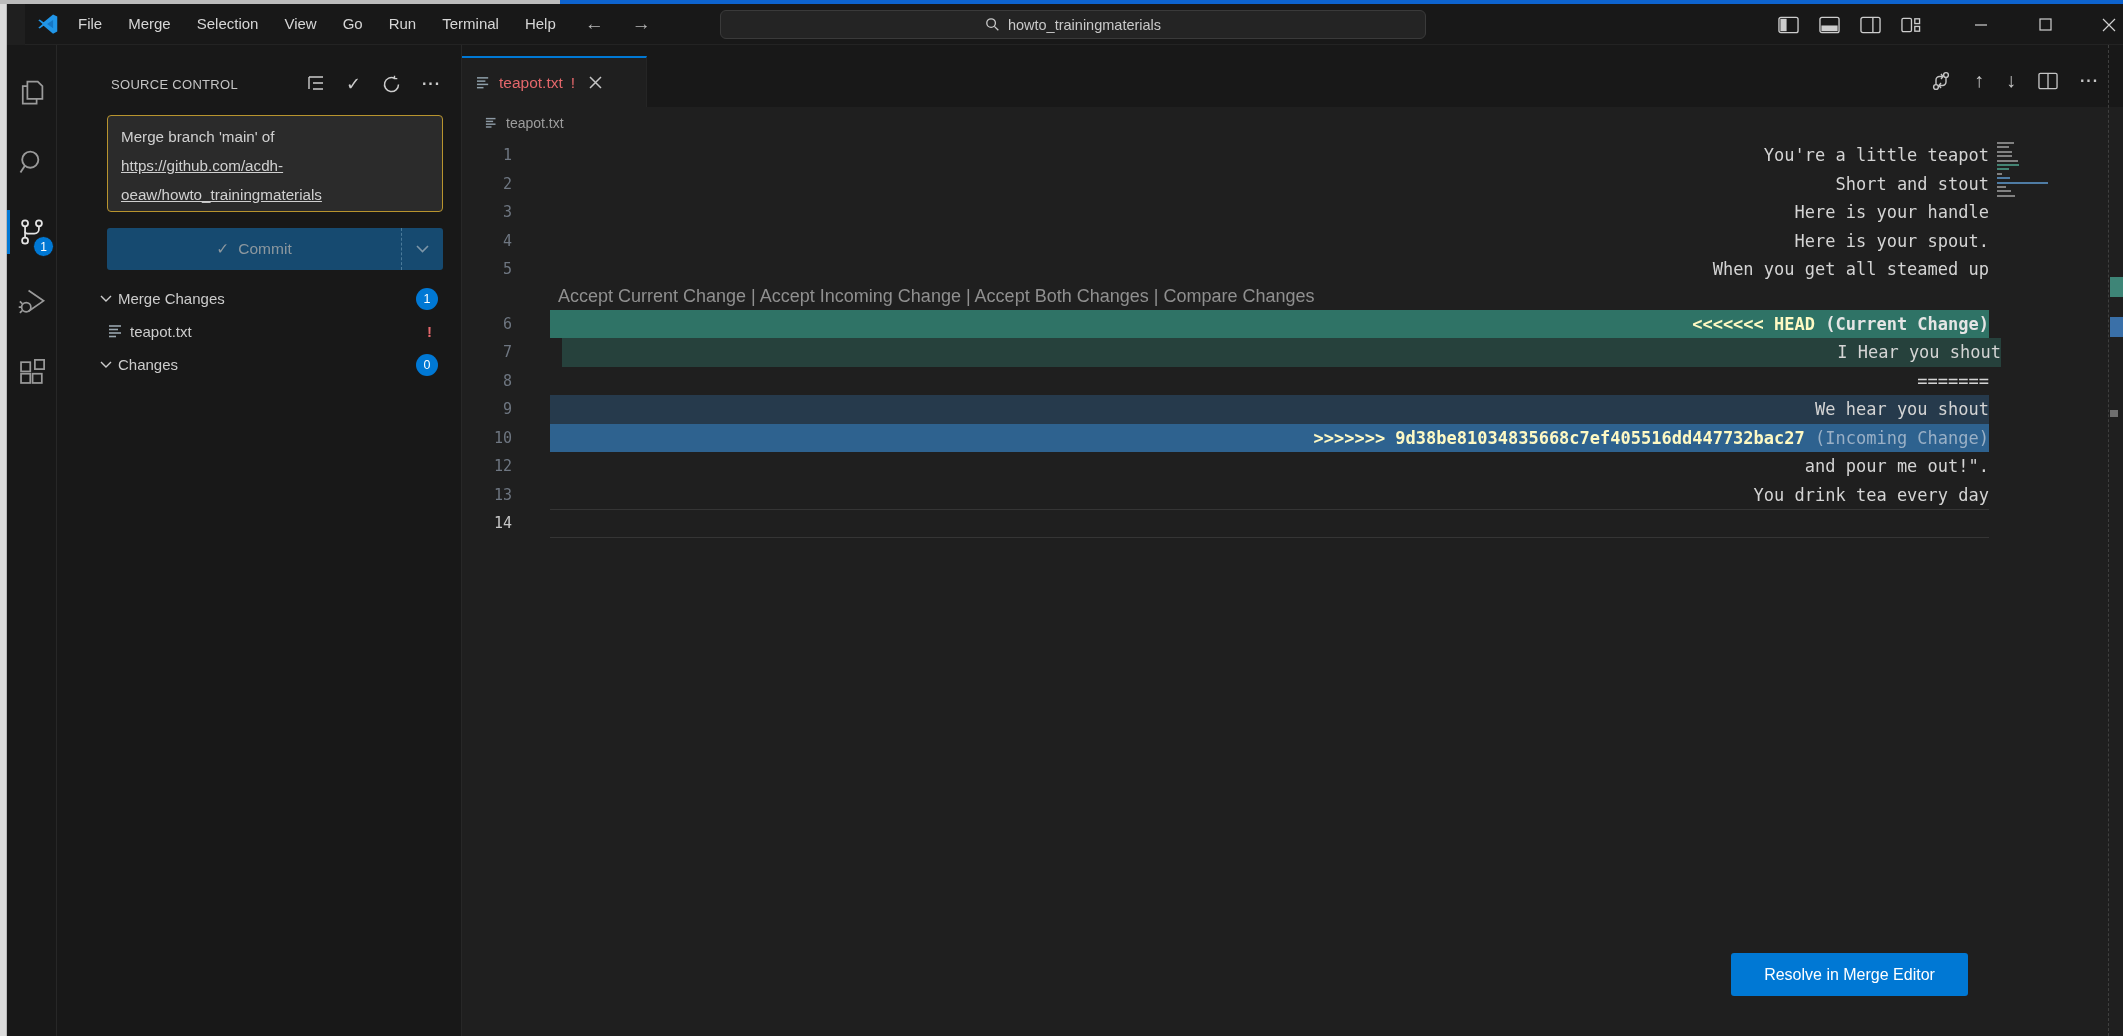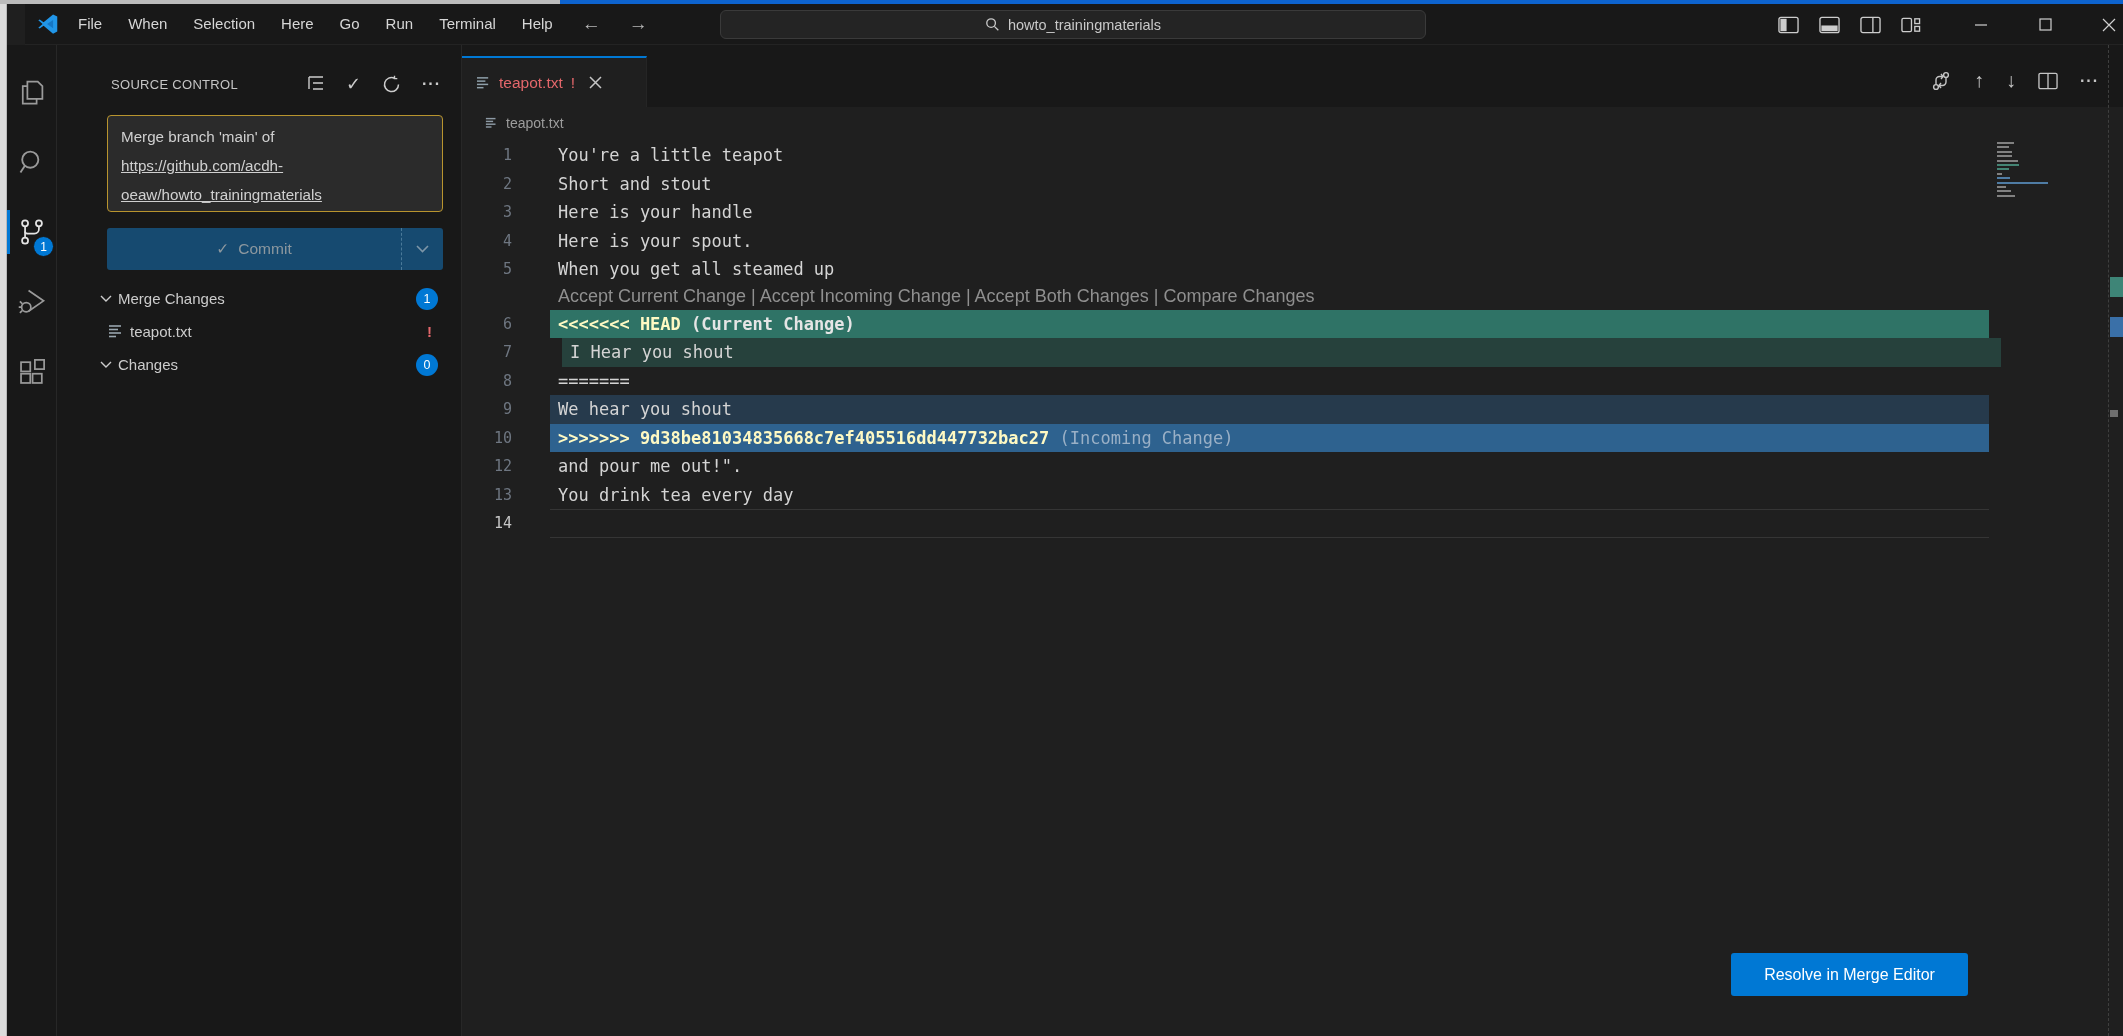--- a/index.html
+++ b/index.html
@@ -59,21 +59,21 @@
   .tab-label { color:#e4676b; font-size:15.5px; }
   .tab-mod { color:#e4676b; font-size:15.5px; }
   .tab-close { margin-left:6px; display:flex; color:#c5c5c5; }
   .editor-actions { position:absolute; right:24px; top:24px; display:flex; gap:22px; align-items:center; color:#c5c5c5; font-size:20px; }
   .breadcrumbs { position:absolute; left:23px; top:62px; height:32px; display:flex; align-items:center; gap:8px; color:#9d9d9d; font-size:14px; }
 
   .code { position:absolute; left:0; top:96px; }
   .crow { display:flex; height:28.5px; font-family:"DejaVu Sans Mono", monospace; font-size:17px; line-height:28.5px; white-space:pre; }
   .gutter { width:88px; padding-right:38px; text-align:right; color:#6e7681; font-size:15px; flex:none; }
   .gutter.cur { color:#c6c6c6; }
-  .ctext { width:1439px; padding-left:8px; color:#d4d4d4; flex:none; }
+  .ctext { width:1439px; padding-left:8px; color:#d4d4d4; flex:none;text-align:right; }
   .hl-current-header .ctext { background:#2f7366; }
   .hl-current .ctext { background:#26413c;margin-left:12px; }
   .hl-incoming-header .ctext { background:#2e628f; }
   .hl-incoming .ctext { background:#263a4c; }
   .mark { font-weight:600; color:#fef9c3; }
   .ann-current { color:#e5e5e5;font-weight:bold; }
   .ann-incoming { color:#9ab0c6; }
   .active-line .ctext { border-top:1px solid #353535; border-bottom:1px solid #353535; }
   .codelens-row { height:26px; line-height:24px; padding-left:96px; font-family:"Liberation Sans", sans-serif; font-size:18px; color:#8f8f8f; white-space:pre; }
   .codelens-row a { color:#8f8f8f; text-decoration:none; cursor:pointer; }
@@ -98,23 +98,23 @@
 
   <div class="titlebar">
     <span class="vscode-logo">
       <svg width="22" height="22" viewBox="0 0 24 24">
           <path fill="#2196e8" d="M17.5 1.5 7.2 10.2 3 7l-1.6 1 4.7 4L1.4 16 3 17l4.2-3.2 10.3 8.7 4.6-2.3V3.8z"></path>
           <path fill="#0d5ea8" d="M17.5 7.5v9L11 12z" opacity=".55"></path>
         </svg>
     </span>
     <div class="menubar" id="menubar">
         <span class="menu-item">File</span>
-        <span class="menu-item">When</span>
+        <span class="menu-item">Merge</span>
         <span class="menu-item">Selection</span>
-        <span class="menu-item">Here</span>
+        <span class="menu-item">View</span>
         <span class="menu-item">Go</span>
         <span class="menu-item">Run</span>
         <span class="menu-item">Terminal</span>
         <span class="menu-item">Help</span>
       </div>
     <div class="nav-arrows">
       <span>←</span>
       <span>→</span>
     </div>
     <div class="search-box">

